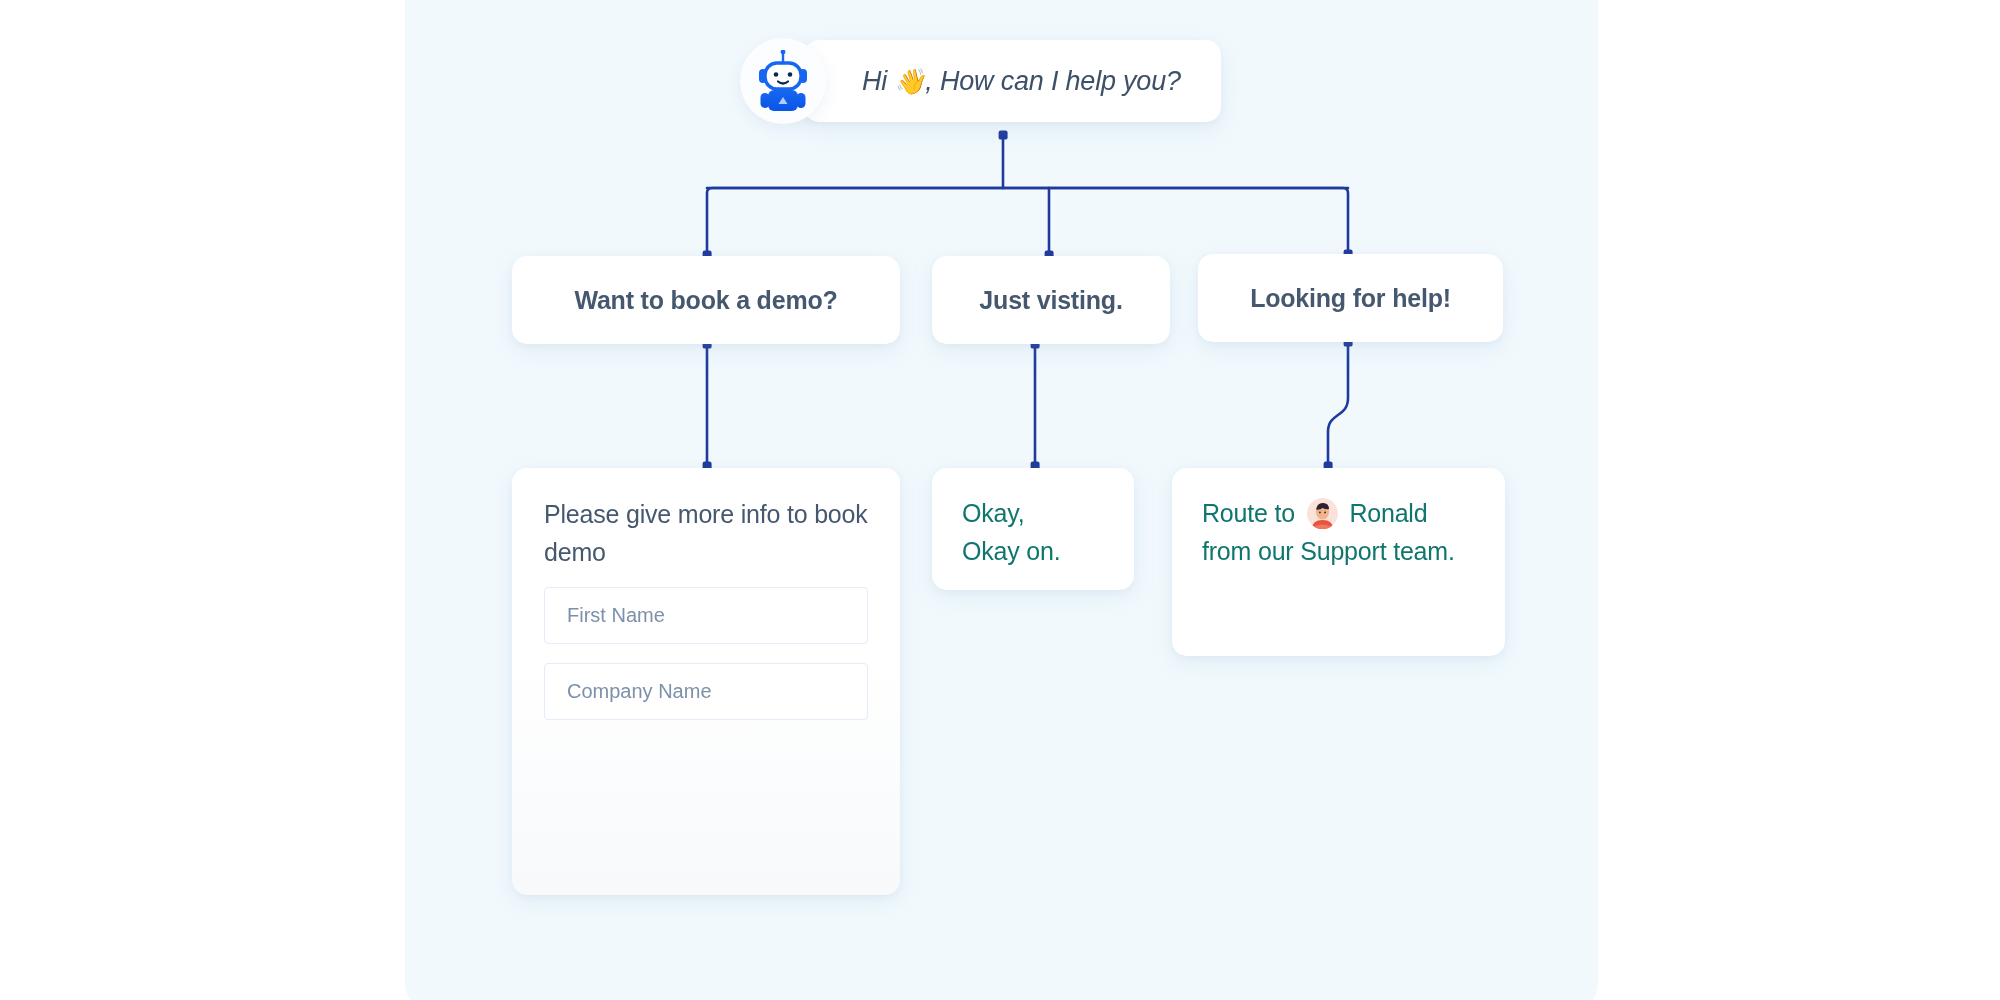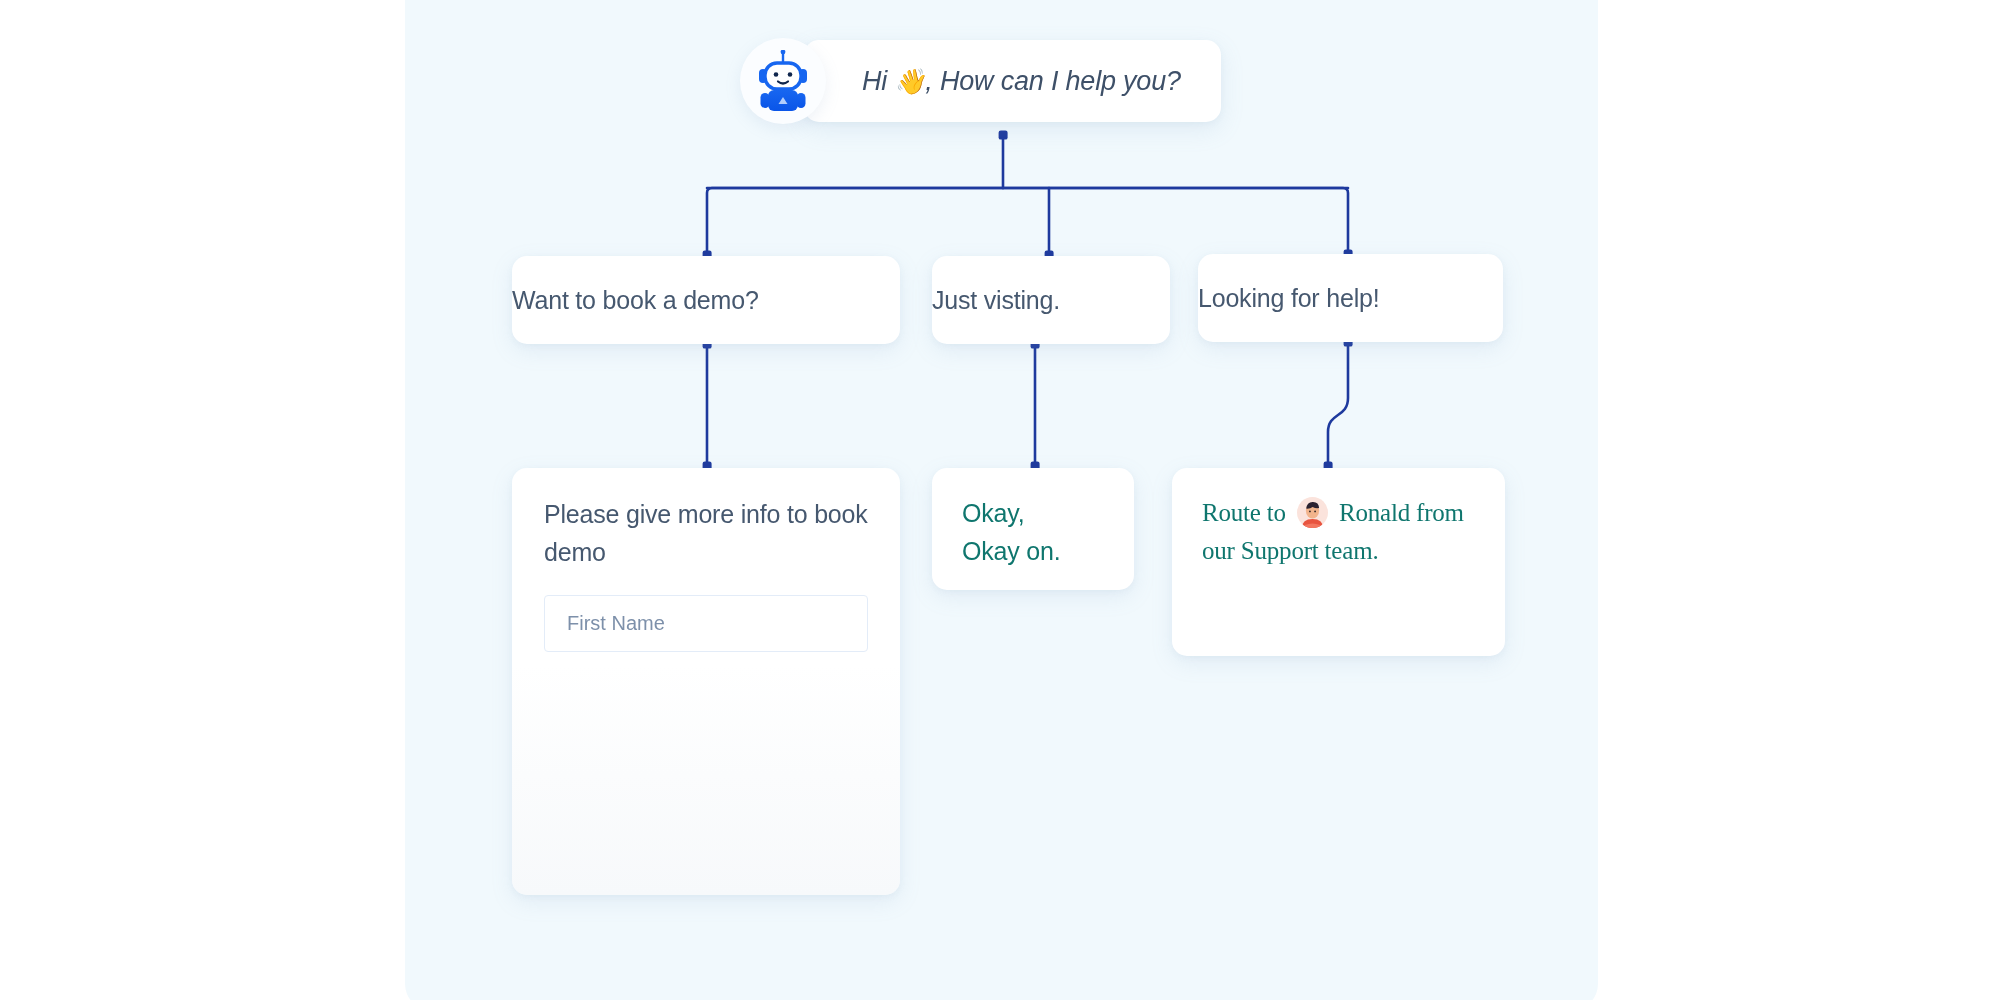--- a/index.html
+++ b/index.html
@@ -97,22 +97,23 @@
     white-space: nowrap;
     font-style: italic;
   }
 
   .wave { font-size: 25px; }
 
   
   .option-card {
     display: flex;
     align-items: center;
-    justify-content: flex-start;
+    justify-content: center;
     height: 88px;
+    font-weight: bold;
   }
 
   .option-text {
     font-size: 25px;
     color: #46586f;
     letter-spacing: -0.2px;
     white-space: nowrap;
   }
 
   #card-demo      { left: 512px; top: 256px; width: 388px; }
@@ -127,21 +128,21 @@
     height: 427px;
     padding: 28px 32px 30px 32px;
     background: linear-gradient(180deg, #ffffff 0%, #ffffff 46%, #fbfcfd 72%, #f7f9fb 100%);
   }
 
   .form-title {
     font-size: 25px;
     line-height: 1.5;
     color: #46586f;
     letter-spacing: -0.2px;
-    margin-bottom: 24px;
+    margin-bottom: 16px;
   }
 
   .field {
     display: block;
     width: 100%;
     height: 57px;
     margin-bottom: 19px;
     padding: 0 22px;
     border: 1.4px solid #e3ecf8;
     border-radius: 4px;
@@ -161,21 +162,20 @@
     height: 122px;
     padding: 26px 30px;
   }
 
   #card-route {
     left: 1172px;
     top: 468px;
     width: 333px;
     height: 188px;
     padding: 26px 30px;
-    font-family: Liberation Serif, serif;
   }
 
   .leaf-text {
     font-size: 25px;
     line-height: 1.52;
     color: #0f766e;
     letter-spacing: -0.2px;
   }
 
   .agent-avatar {
@@ -275,20 +275,21 @@
   </div>
 
   <div class="card option-card" id="card-visiting">
     <span class="option-text">Just visting.</span>
   </div>
 
   <div class="card" id="card-form">
     <div class="form-title">Please give more info to book demo</div>
 
     <input class="field" type="text" placeholder="First Name" style="">
+    <input class="field" type="text" placeholder="Company Name" style="">
   </div>
 
   <div class="card" id="card-okay">
     <div class="leaf-text">Okay,</div>
     <div class="leaf-text">Okay on.</div>
   </div>
 
   <div class="card" id="card-route">
     <div class="leaf-text"><span>Route to </span><span class="agent-avatar"><svg width="31" height="31" viewBox="0 0 31 31" aria-hidden="true">
           <circle cx="15.5" cy="15.5" r="15.5" fill="#fbe3dc"></circle>

